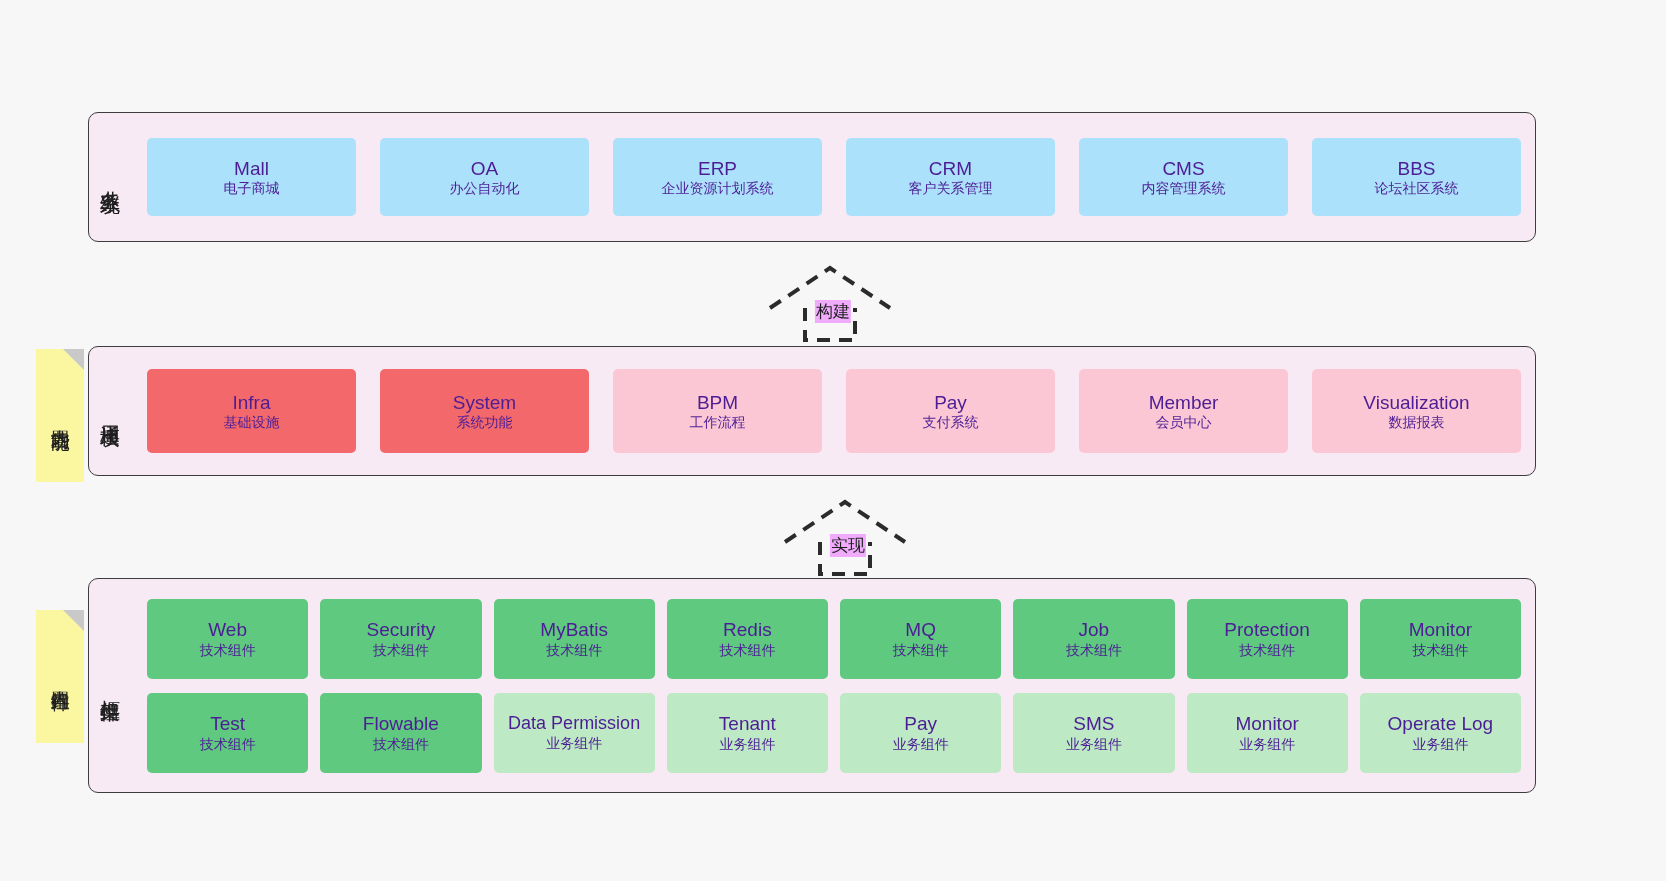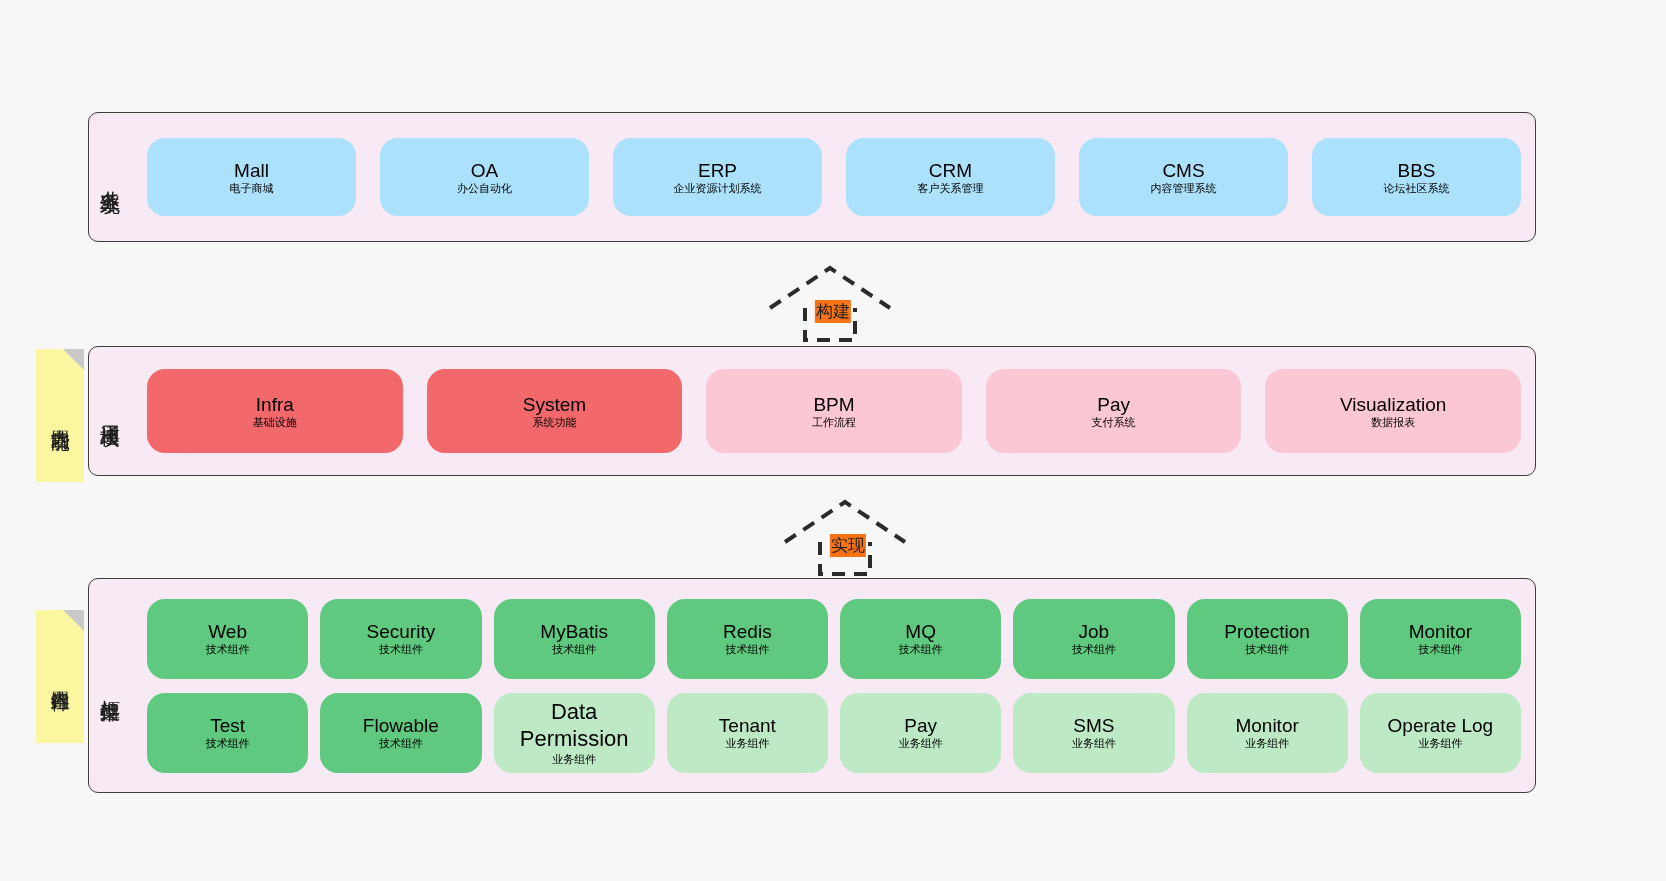--- a/index.html
+++ b/index.html
@@ -63,35 +63,35 @@
   .grid-row {
     display: flex;
     gap: 2px;
     width: 100%;
   }
 
   
   .node {
     flex: 1 1 0;
     box-sizing: border-box;
-    border-radius: 18px;
+    border-radius: 5px;
     display: flex;
     flex-direction: column;
     align-items: center;
     justify-content: center;
     text-align: center;
-    color: #000000;
+    color: #4c1d95;
     padding: 6px 4px;
     line-height: 1.22;
     margin-left: 10px;
   }
   .node .n-title { font-size: 19px; }
-  .node .n-sub   { font-size: 11px; }
+  .node .n-sub   { font-size: 14px; }
   .node.two-line-title .n-title {
-    font-size: 22px;
+    font-size: 18px;
   }
 
   .row-business .node { height: 78px; background: #ace1fb; }
   .row-modules  .node { height: 84px; }
   .row-modules  .node.strong { background: #f2686b; }
   .row-modules  .node.soft   { background: #fbc7d4; }
   .row-frame    .node { height: 80px; }
   .row-frame    .node.tech { background: #5ec97f; }
   .row-frame    .node.biz  { background: #bde9c4; }
 
@@ -126,21 +126,21 @@
   .uml-arrow {
     position: absolute;
   }
   .uml-arrow .lbl {
     position: absolute;
     left: 50%;
     transform: translateX(-42%);
     top: 38px;
     font-size: 17px;
     color: #1f1f1f;
-    background: #f97316;
+    background: #f0abfc;
     padding: 0 1px;
     white-space: nowrap;
   }
 </style>
 </head>
 <body>
 
 <div class="canvas">
 
   <div class="band row-business" style="left:88px; top:112px; width:1448px; height:130px;">
@@ -199,20 +199,24 @@
       </div>
       <div class="node soft">
         <span class="n-title">BPM</span>
         <span class="n-sub">工作流程</span>
       </div>
       <div class="node soft">
         <span class="n-title">Pay</span>
         <span class="n-sub">支付系统</span>
       </div>
       <div class="node soft">
+        <span class="n-title">Member</span>
+        <span class="n-sub">会员中心</span>
+      </div>
+      <div class="node soft">
         <span class="n-title">Visualization</span>
         <span class="n-sub">数据报表</span>
       </div>
     </div>
   </div>
 
   <div class="uml-arrow" style="left:775px; top:496px; width:140px; height:80px;">
     <svg width="140" height="80" viewBox="0 0 140 80">
       <path d="M10 46 L70 6 L130 46" fill="none" stroke="#2b2b2b" stroke-width="4" stroke-dasharray="13 9" stroke-linecap="butt"></path>
       <path d="M45 46 L45 78 L95 78 L95 46" fill="none" stroke="#2b2b2b" stroke-width="4" stroke-dasharray="13 9" stroke-linecap="butt"></path>

